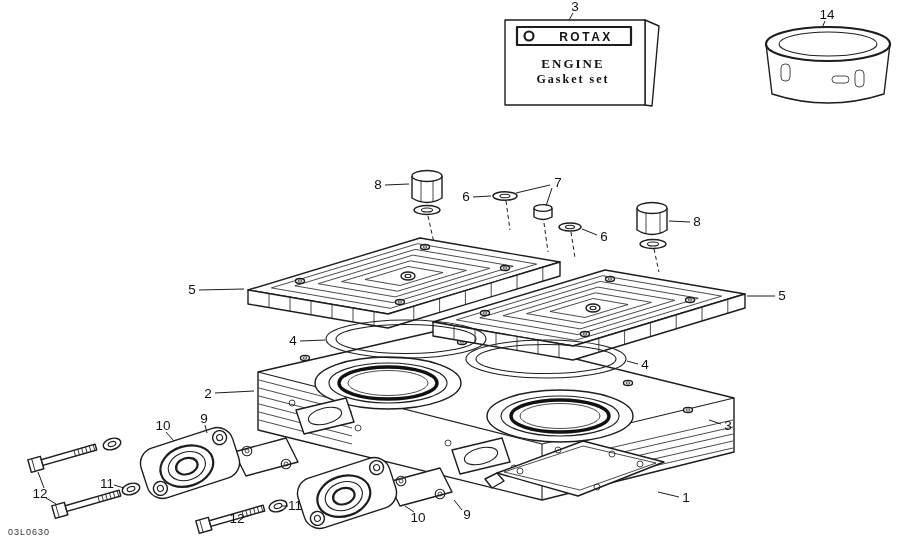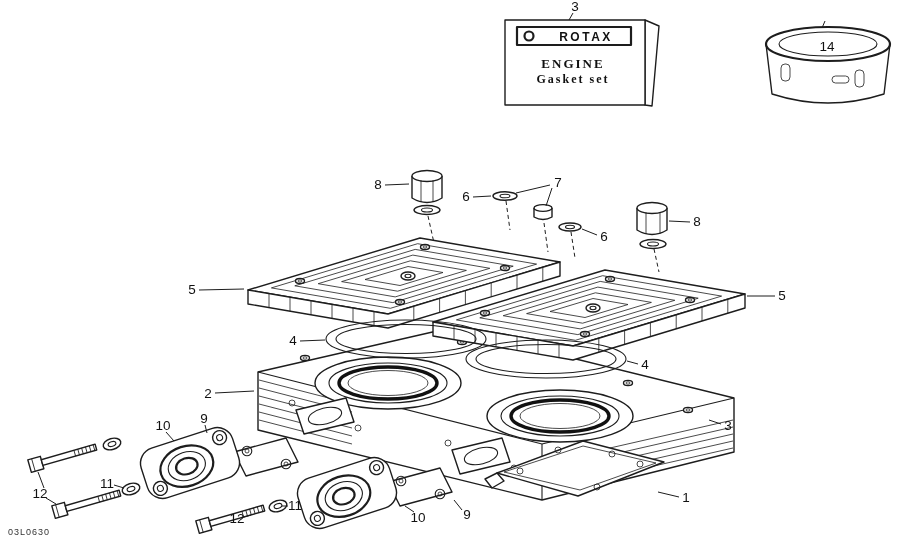--- a/index.html
+++ b/index.html
@@ -292,21 +292,21 @@
         <line x1="244" y1="517" x2="251" y2="515"></line>
         <line x1="288" y1="506" x2="282" y2="506"></line>
         <line x1="414" y1="512" x2="405" y2="506"></line>
         <line x1="462" y1="510" x2="454" y2="500"></line>
         <line x1="679" y1="497" x2="658" y2="492"></line>
       </g>
 </svg>
 
 <div id="callout-layer">
       <div class="callout" style="left: 575px; top: 7px;">3</div>
-      <div class="callout" style="left: 827px; top: 15px; margin-top: 32px;">14</div>
+      <div class="callout" style="left: 827px; top: 15px;">14</div>
       <div class="callout" style="left: 378px; top: 185px;">8</div>
       <div class="callout" style="left: 466px; top: 197px;">6</div>
       <div class="callout" style="left: 558px; top: 183px;">7</div>
       <div class="callout" style="left: 604px; top: 237px;">6</div>
       <div class="callout" style="left: 697px; top: 222px;">8</div>
       <div class="callout" style="left: 192px; top: 290px;">5</div>
       <div class="callout" style="left: 782px; top: 296px;">5</div>
       <div class="callout" style="left: 293px; top: 341px;">4</div>
       <div class="callout" style="left: 645px; top: 365px;">4</div>
       <div class="callout" style="left: 208px; top: 394px;">2</div>

